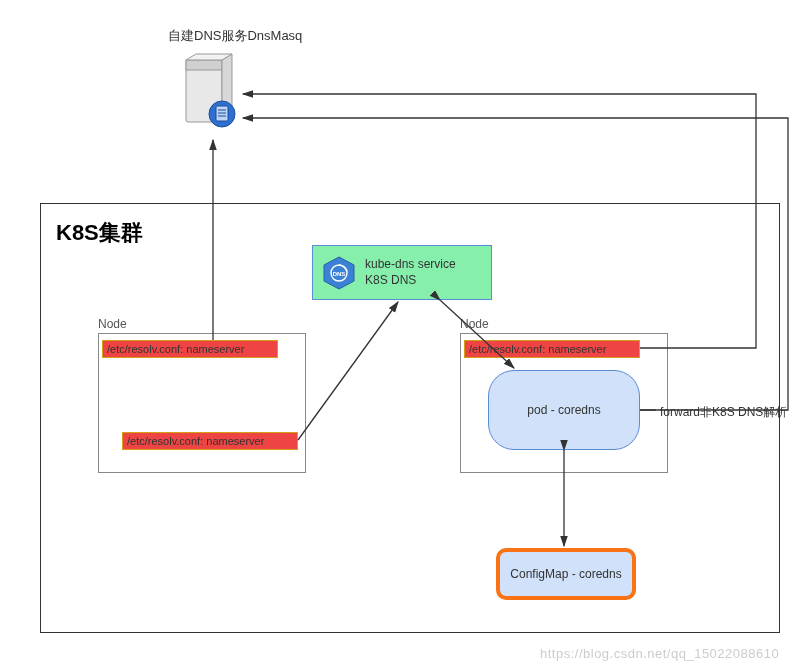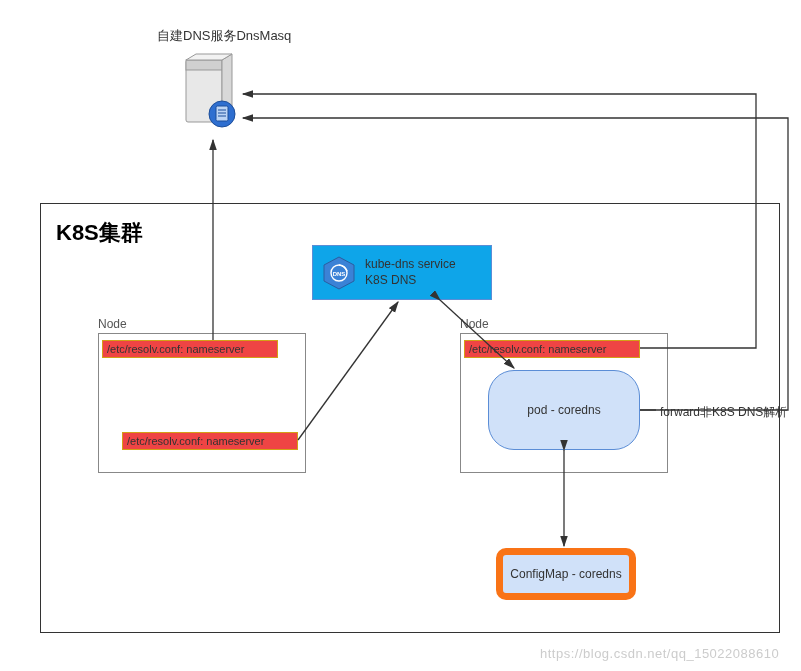--- a/index.html
+++ b/index.html
@@ -71,40 +71,40 @@
     border-radius: 26px;
     display: flex;
     align-items: center;
     justify-content: center;
     font-size: 12px;
     color: #333;
   }
   .kube-dns {
     position: absolute;
     border: 1px solid #5b8dd6;
-    background: #0ea5e9;
+    background: #86efac;
     border-radius: 0;
     display: flex;
     align-items: center;
     padding-left: 52px;
     font-size: 12px;
     color: #333;
     line-height: 1.3;
   }
   .hex-icon {
     position: absolute;
     left: 8px;
     top: 50%;
     transform: translateY(-50%);
     width: 36px;
     height: 36px;
   }
   .configmap {
     position: absolute;
-    border: 7px solid #f97316;
+    border: 4px solid #f97316;
     background: #d0e1f9;
     border-radius: 10px;
     display: flex;
     align-items: center;
     justify-content: center;
     font-size: 12px;
     color: #333;
   }
   .server-icon {
     position: absolute;
@@ -121,21 +121,21 @@
     width: 801px;
     height: 671px;
     pointer-events: none;
   }
 </style>
 </head>
 <body>
 
 <div class="canvas">
 
-  <div class="label" style="left:157px; top:27px;">自建DNS服务DnsMasq</div>
+  <div class="label" style="left:168px; top:27px;">自建DNS服务DnsMasq</div>
 
   <div class="server-icon" style="left:180px; top:52px; width:60px; height:82px;">
     <svg width="60" height="82" viewBox="0 0 60 82">
 
       <rect x="6" y="8" width="36" height="62" rx="2" fill="#e8e8e8" stroke="#999"></rect>
       <rect x="6" y="8" width="36" height="10" fill="#d0d0d0" stroke="#999"></rect>
       <path d="M42 8 L52 2 L52 62 L42 70 Z" fill="#d8d8d8" stroke="#999"></path>
       <path d="M6 8 L16 2 L52 2 L42 8 Z" fill="#f2f2f2" stroke="#999"></path>
 
       <circle cx="42" cy="62" r="13" fill="#2f6fd0" stroke="#1d4e9a"></circle>

